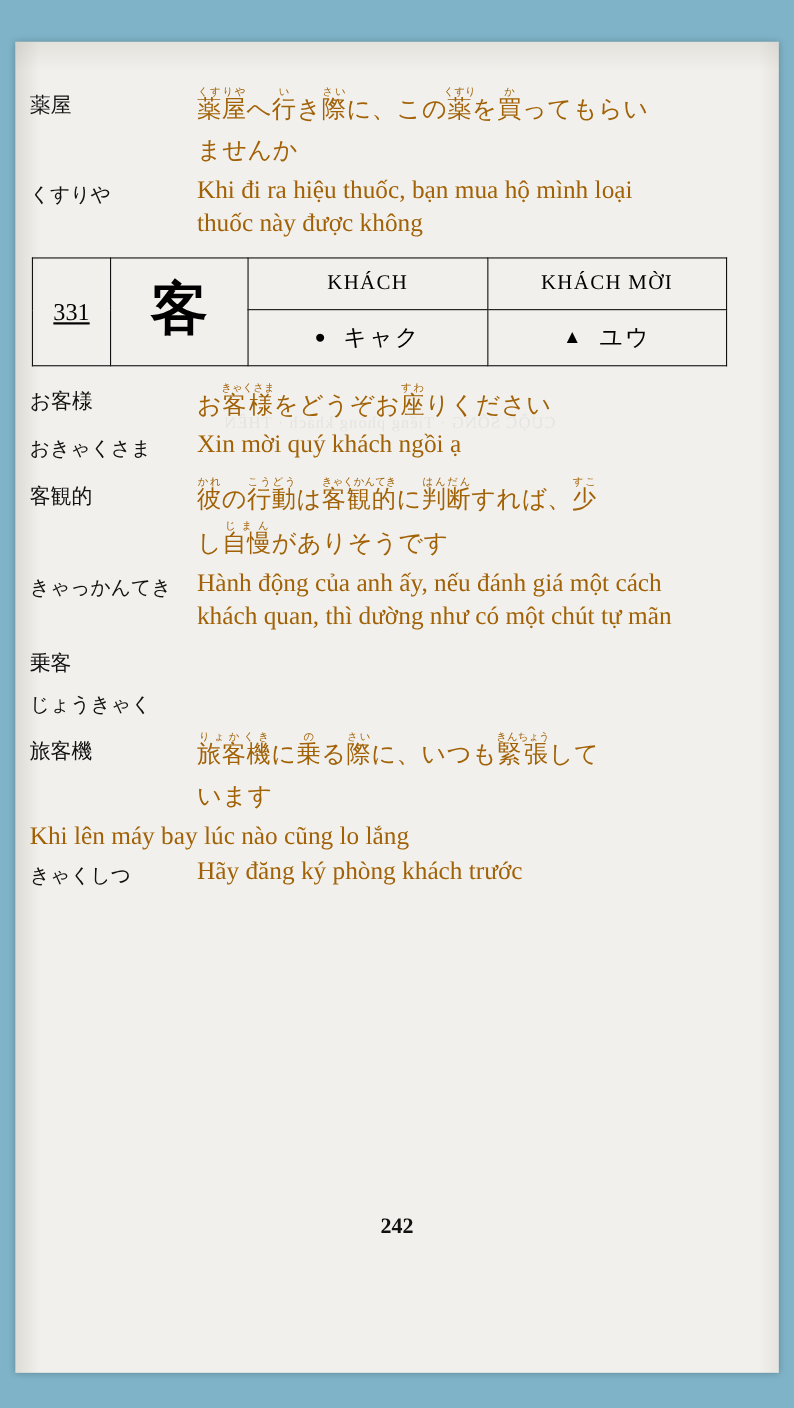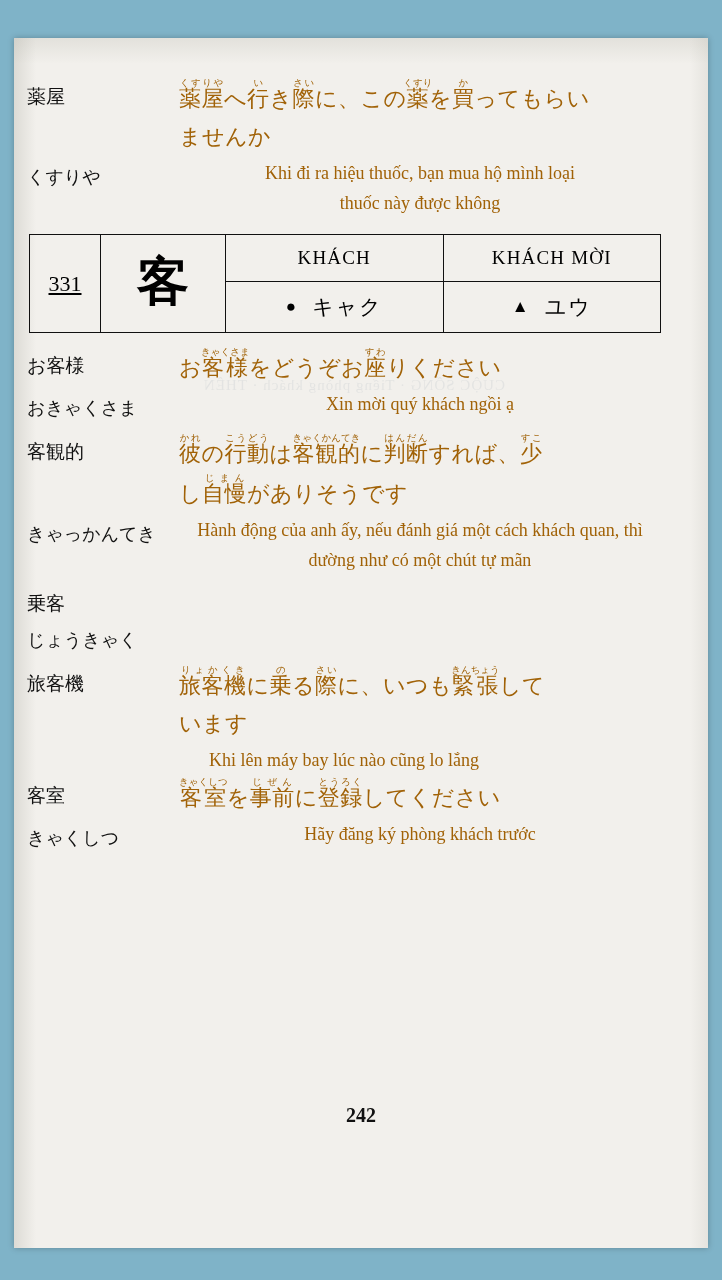--- a/index.html
+++ b/index.html
@@ -79,23 +79,22 @@
     font-size: 21px;
     line-height: 31px;
     color: #a16207;
   }
   .jp {
     font-size: 22px;
     line-height: 38px;
     letter-spacing: 0.5px;
   }
   .vn {
-    font-size: 18px;
+    font-size: 23px;
     line-height: 30px;
-    text-align: center;
   }
   ruby {
     ruby-position: over;
   }
   rt {
     font-size: 9.5px;
     line-height: 10px;
     letter-spacing: 0px;
     font-family: "Liberation Sans", sans-serif;
   }
@@ -255,28 +254,20 @@
         <div class="jp">います</div>
       </div>
     </div>
     <div class="entry">
       <div class="body">
         <div class="vn">Khi lên máy bay lúc nào cũng lo lắng</div>
       </div>
     </div>
 
     <div class="entry">
-      <div class="lemma">客室</div>
-      <div class="body">
-        <div class="jp">
-          <ruby>客室<rt>きゃくしつ</rt></ruby>を<ruby>事前<rt>じぜん</rt></ruby>に<ruby>登録<rt>とうろく</rt></ruby>してください
-        </div>
-      </div>
-    </div>
-    <div class="entry">
       <div class="lemma kana">きゃくしつ</div>
       <div class="body">
         <div class="vn">Hãy đăng ký phòng khách trước</div>
       </div>
     </div>
 
   </div>
 
   <div class="page-number">242</div>
 </div>

